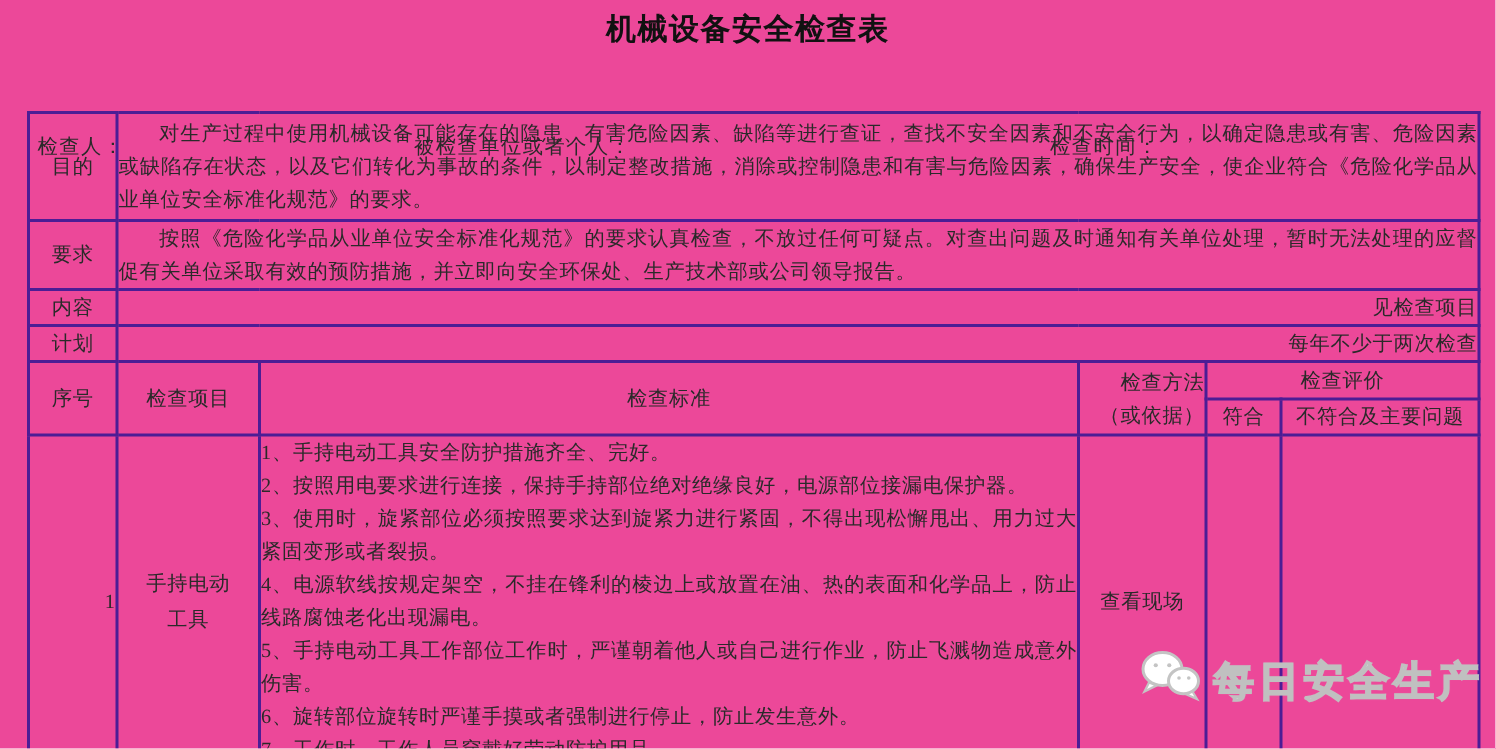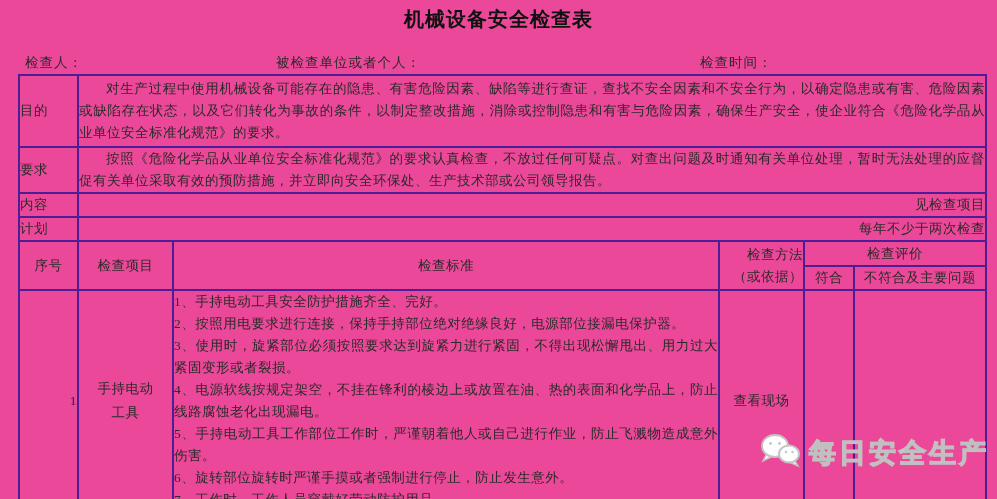--- a/index.html
+++ b/index.html
@@ -12,37 +12,37 @@
     overflow:hidden;
   }
   .doc-title{
     position:absolute;top:6px;left:0;width:100%;
     text-align:center;
     font-family:"Liberation Sans","DejaVu Sans",sans-serif;
     font-weight:700;font-size:20px;color:#111;
     letter-spacing:1px;
   }
   .meta-row{position:absolute;top:54px;left:0;width:100%;height:20px;font-size:13.5px;}
-  .meta{position:absolute;white-space:nowrap;letter-spacing:1px;}
+  .meta{position:absolute;white-space:nowrap;letter-spacing:1px;margin-top:35px;}
   .meta.inspector{left:25px;}
   .meta.unit{left:276px;}
   .meta.time{left:700px;}
 
   table.main{
     position:absolute;top:74px;left:18px;
     width:967px;border-collapse:collapse;table-layout:fixed;
   }
   table.main td{
     border:2px solid #4c1d95;
     font-size:13.5px;line-height:22px;
     padding:0;vertical-align:middle;
     letter-spacing:0.5px;
     overflow:hidden;
   }
-  td.label-cell{letter-spacing:2px;margin-top:12px;}
+  td.label-cell{text-align:center;letter-spacing:2px;margin-top:12px;}
   td.text-cell{padding:2px 10px;text-align:justify;}
   td.text-cell .indent{display:block;text-indent:2em;}
   td.center-cell{text-align:right;}
   tr.r-purpose{height:72px;}
   tr.r-require{height:44px;}
   tr.r-content{height:21px;}
   tr.r-plan{height:21px;}
   tr.r-head-a{height:25px;}
   tr.r-head-b{height:24px;}
   tr.r-data{height:216px;}

